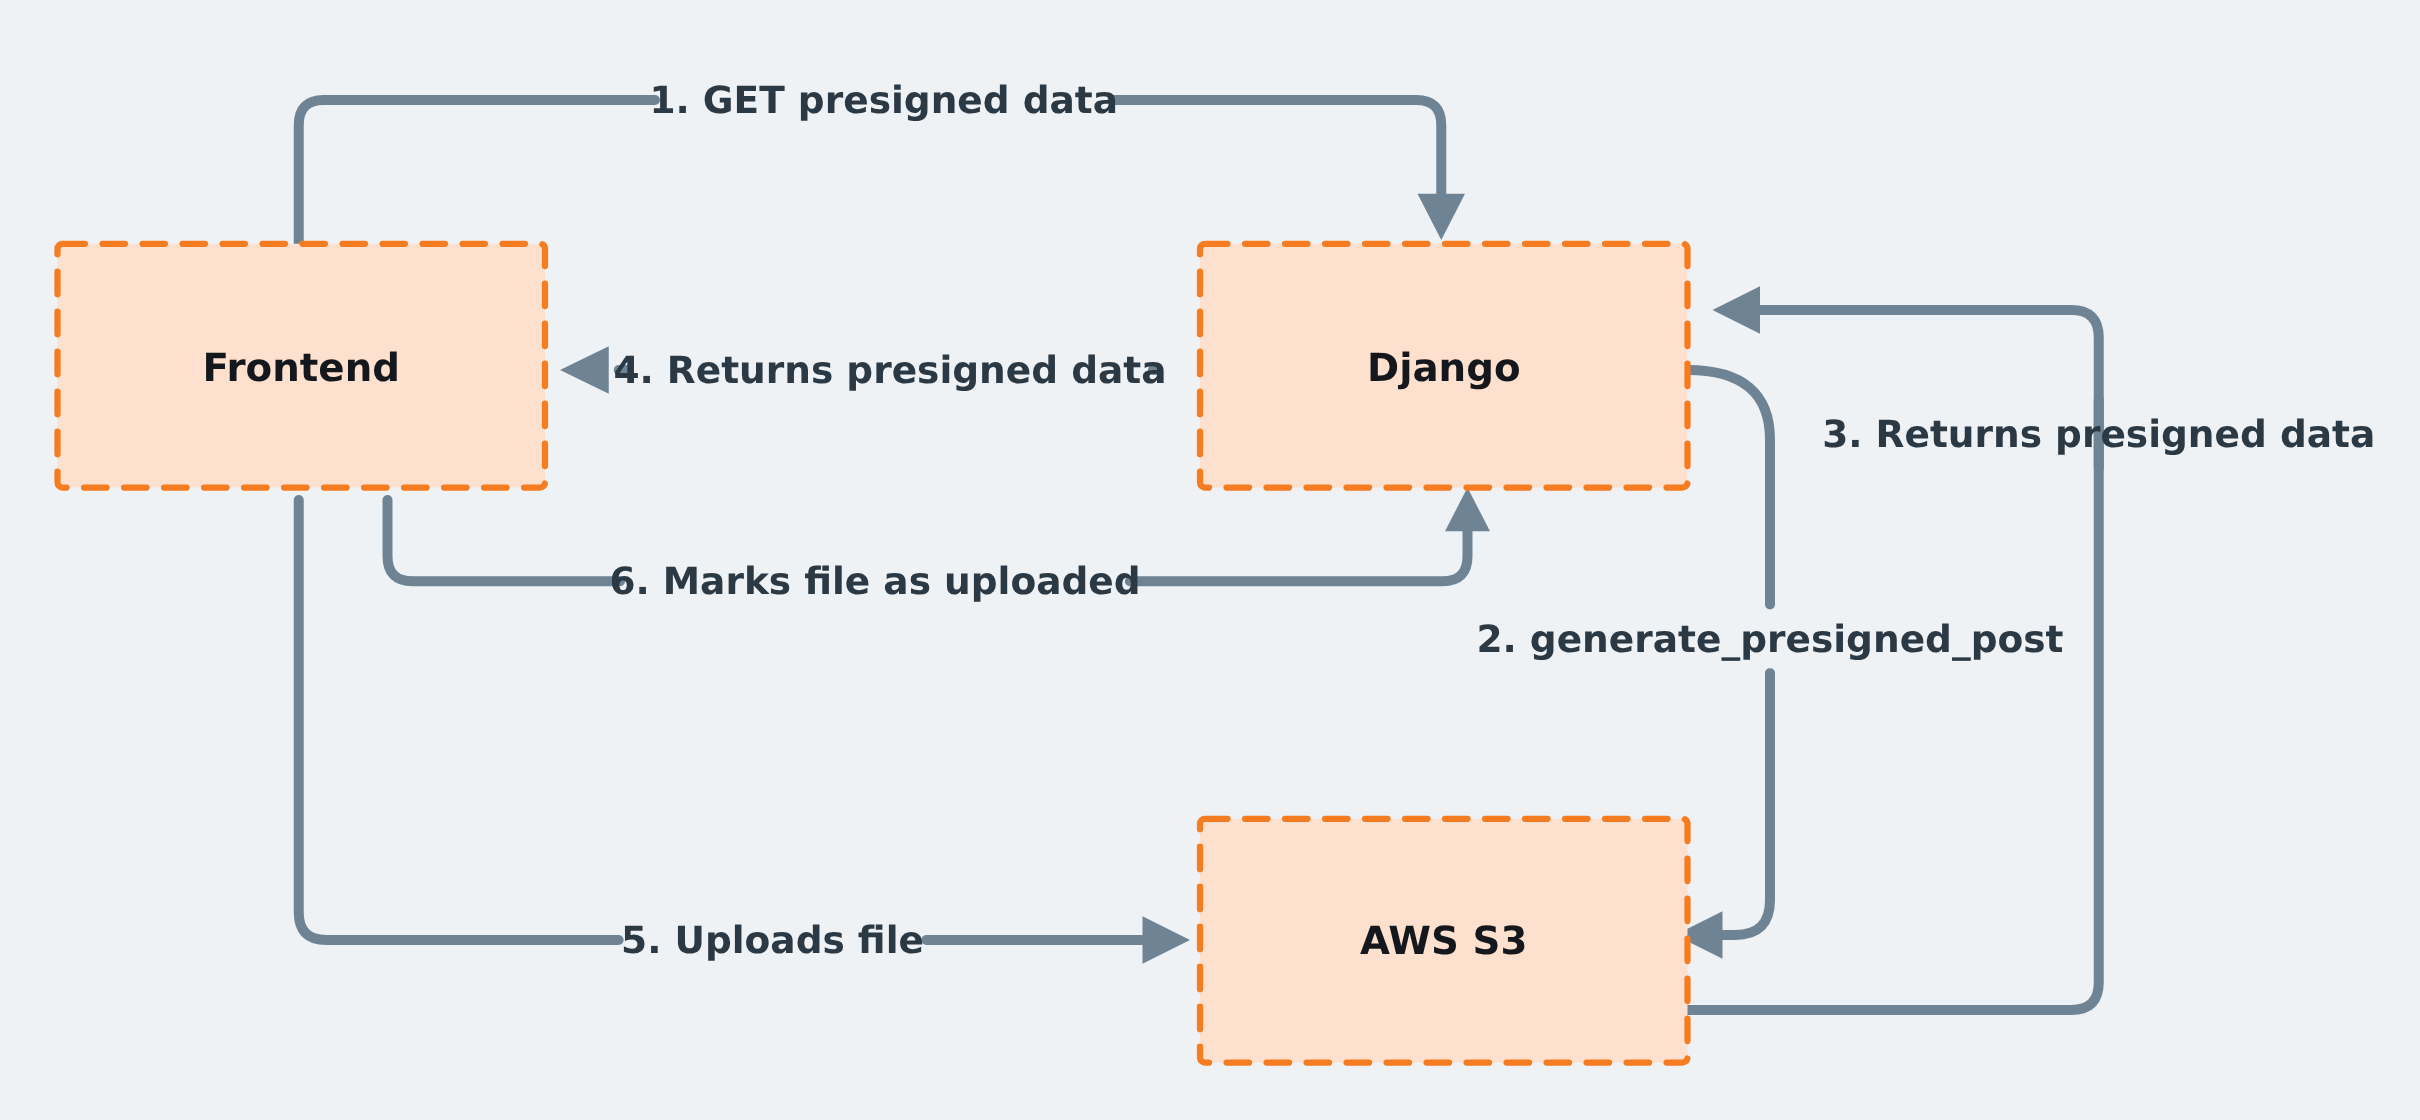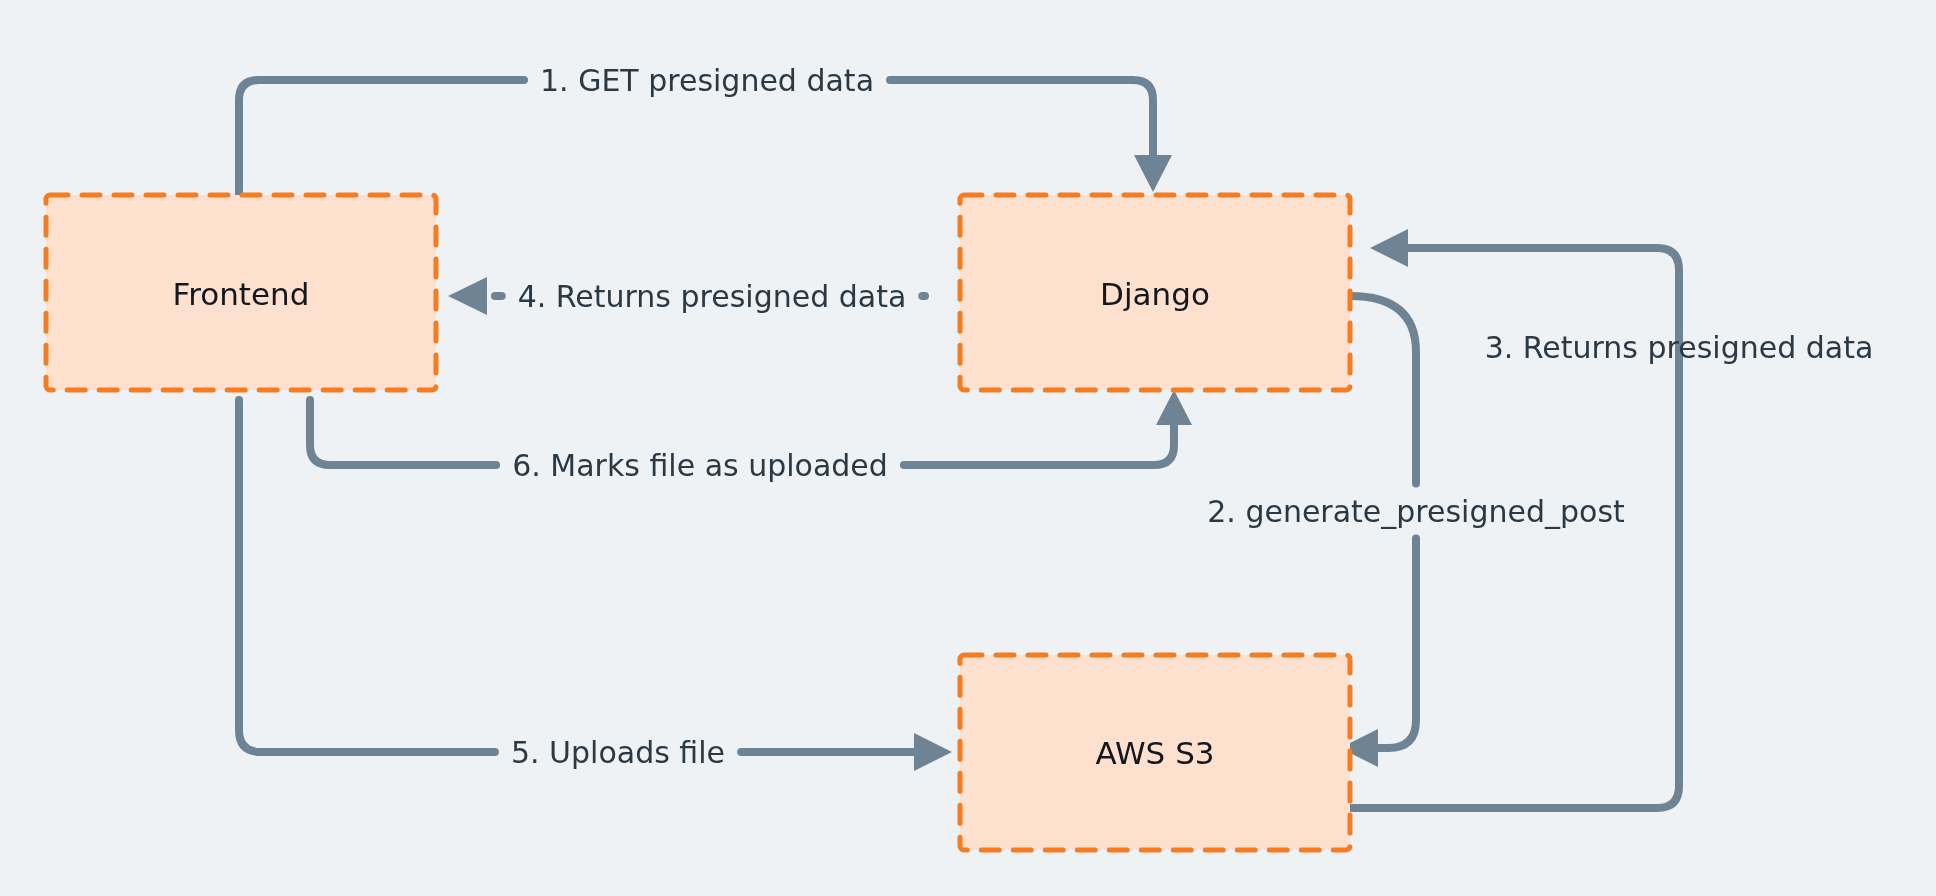--- a/index.html
+++ b/index.html
@@ -2,21 +2,21 @@
 <html><head>
 <meta charset="utf-8">
 <style>
   html,body{margin:0;padding:0;}
   body{
     width:1936px;height:896px;
     background:#eef2f5;
     font-family:"DejaVu Sans", sans-serif;
     overflow:hidden;
   }
-  #diagram-root{position:relative;width:1712px;height:896px;}
+  #diagram-root{position:relative;width:1712px;height:896px;font-weight:bold;}
   svg.canvas{position:absolute;inset:0;width:1936px;height:896px;}
   .node-rect{
     fill:#fde0ce;
     stroke:#f57c20;
     stroke-width:5;
     stroke-dasharray:18 14;
     stroke-linecap:round;
     rx:4;ry:4;
   }
   .node-label{

